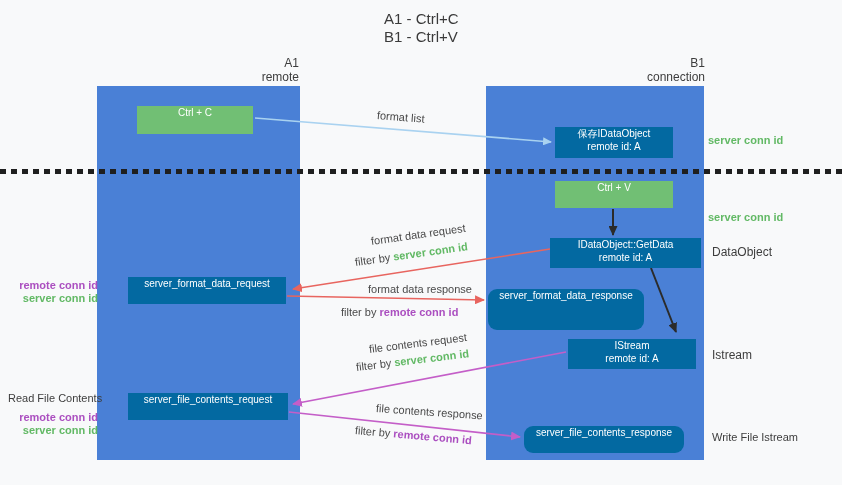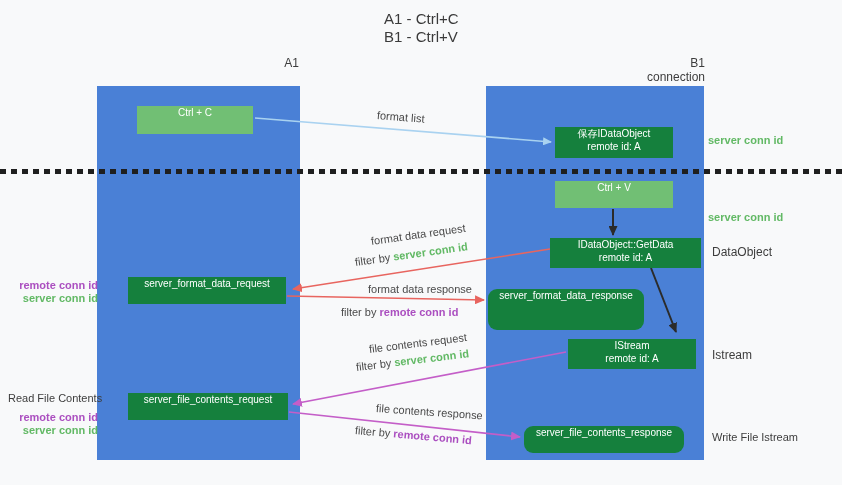--- a/index.html
+++ b/index.html
@@ -14,21 +14,21 @@
   #lane-right{left:486px;width:218px;}
   .lane-header{position:absolute;top:56px;text-align:right;font-size:12px;line-height:14px;color:#3d3d3d;z-index:2;}
   #lane-header-left{left:99px;width:200px;}
   #lane-header-right{left:487px;width:218px;}
   .dotted-line{position:absolute;left:0;top:169px;width:842px;height:5px;z-index:5;
     background:repeating-linear-gradient(90deg,#1f1f1f 0 6px,transparent 6px 11px);}
   .arrows{position:absolute;left:0;top:0;z-index:4;}
   .node{position:absolute;z-index:6;display:flex;flex-direction:column;align-items:center;justify-content:flex-start;
     color:#fff;font-size:10px;line-height:13px;text-align:center;white-space:nowrap;}
   .green-node{background:#71bf74;}
-  .orange-node{background:#15803d;}
+  .orange-node{background:#0369a1;}
   #node-ctrl-c{left:137px;top:106px;width:116px;height:28px;}
   #node-save-obj{left:555px;top:127px;width:118px;height:31px;}
   #node-ctrl-v{left:555px;top:181px;width:118px;height:27px;}
   #node-getdata{left:550px;top:238px;width:151px;height:30px;}
   #node-format-response{left:488px;top:289px;width:156px;height:41px;border-radius:9px;}
   #node-istream{left:568px;top:339px;width:128px;height:30px;}
   #node-format-request{left:128px;top:277px;width:158px;height:27px;}
   #node-file-request{left:128px;top:393px;width:160px;height:27px;}
   #node-file-response{left:524px;top:426px;width:160px;height:27px;border-radius:9px;}
   .flow-label{position:absolute;font-size:11px;color:#4a4a4a;white-space:nowrap;z-index:6;transform-origin:left center;}
@@ -56,20 +56,21 @@
 </head>
 <body>
 
 <div class="title-block">
   <div>A1 - Ctrl+C</div>
   <div>B1 - Ctrl+V</div>
 </div>
 
 <div class="lane-header" id="lane-header-left">
   <div>A1</div>
+  <div>remote</div>
 </div>
 <div class="lane-header" id="lane-header-right">
   <div>B1</div>
   <div>connection</div>
 </div>
 
 <div class="lane" id="lane-left"></div>
 <div class="lane" id="lane-right"></div>
 
 <div class="dotted-line"></div>

